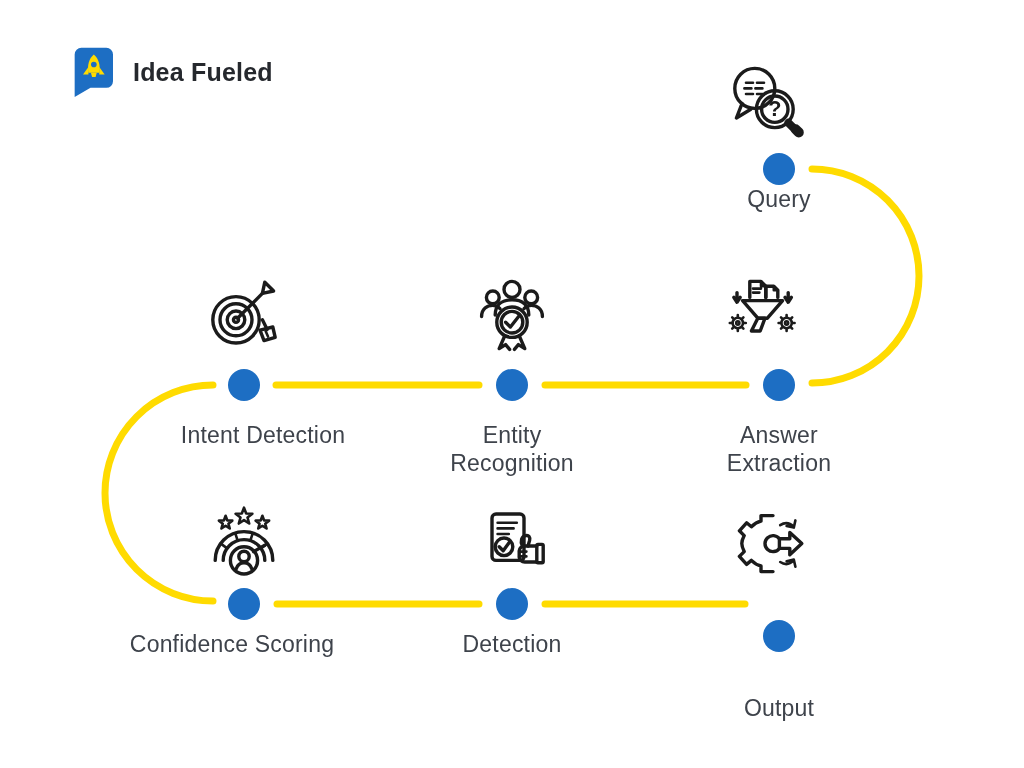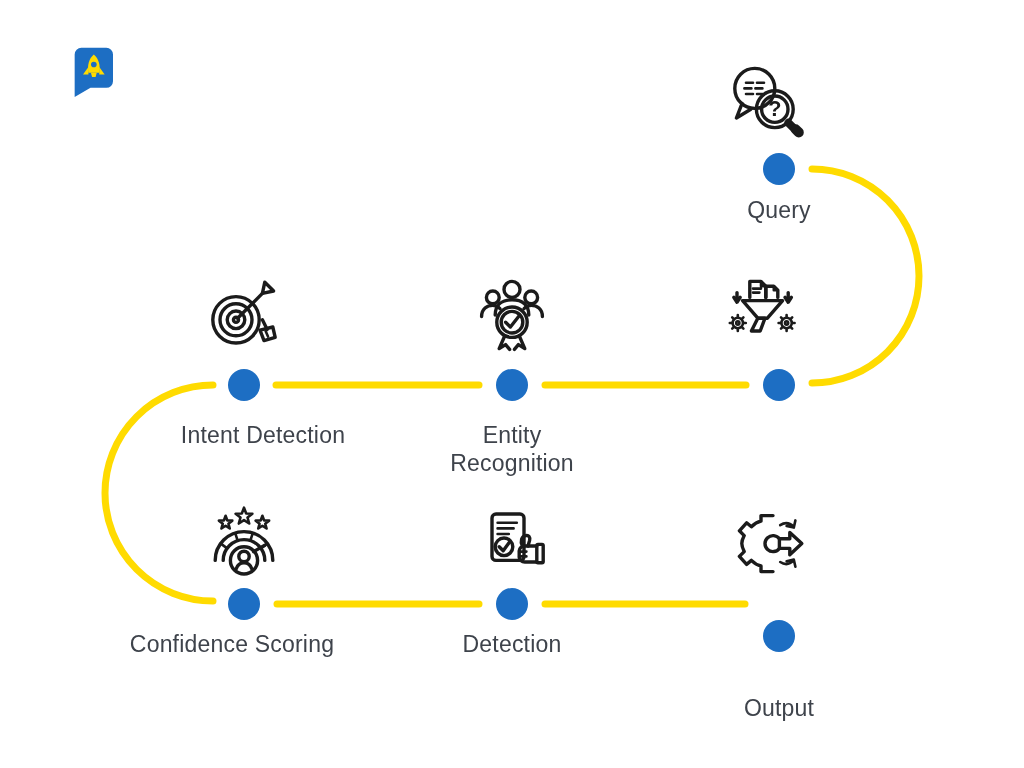--- a/index.html
+++ b/index.html
@@ -24,21 +24,21 @@
   .icon svg{width:100%;height:100%;display:block;}
   .icon svg *{vector-effect:non-scaling-stroke;}
   .dot{width:32px;height:32px;border-radius:50%;background:#1d6ec3;}
   .label{
     font-size:23px;line-height:28px;color:#3e434b;text-align:center;
     letter-spacing:.2px;white-space:nowrap;
   }
   .label.wrap{white-space:normal;max-width:175px;}
 
   
-  .row-top  .dot{margin-top:11px;}  .row-top  .label{margin-top:11px;}
+  .row-top  .dot{margin-top:11px;}  .row-top  .label{}
   .row-mid  .dot{margin-top:14px;}  .row-mid  .label{margin-top:20px;}
   .row-low  .dot{margin-top:2px;}   .row-low  .label{margin-top:10px;}
 
   
   .node-query   {left:649px;top:62px;}
   .node-intent  {left:114px;top:275px;}
   .node-entity  {left:382px;top:275px;}
   .node-answer  {left:649px;top:275px;}
   .node-conf    {left:114px;top:506px;}
   .node-valid   {left:382px;top:506px;}
@@ -59,20 +59,21 @@
 
   <header class="brand">
     <svg width="50" height="56" viewBox="0 0 60 66">
       <path d="M16 4 h30 a8 8 0 0 1 8 8 v32 a8 8 0 0 1 -8 8 H27 L8 63 V12 a8 8 0 0 1 8 -8 Z" fill="#1d6ec3"></path>
       <path d="M31 12 C37 17 39 25 37.5 34 H24.5 C23 25 25 17 31 12 Z" fill="#ffdb00"></path>
       <path d="M24.5 27 L18 36 L24.5 36 Z" fill="#ffdb00"></path>
       <path d="M37.5 27 L44 36 L37.5 36 Z" fill="#ffdb00"></path>
       <circle cx="31" cy="24" r="3.4" fill="#1d6ec3"></circle>
       <path d="M27.5 34 h7 l-1.4 5 h-4.2 Z" fill="#ffdb00"></path>
     </svg>
+    <span class="brand-name">Idea Fueled</span>
   </header>
 
   <svg class="flow" viewBox="0 0 1024 768">
     <path d="M812 169 A107 107 0 0 1 812 383"></path>
     <path d="M276 385 H479"></path>
     <path d="M545 385 H746"></path>
     <path d="M213 385 A108 108 0 0 0 213 601"></path>
     <path d="M277 604 H479"></path>
     <path d="M545 604 H745"></path>
   </svg>
@@ -157,20 +158,21 @@
           <path d="M0 -10 V-7 M0 7 V10 M-10 0 H-7 M7 0 H10 M-7 -7 L-5 -5 M5 5 L7 7 M-7 7 L-5 5 M5 -5 L7 -7"></path>
         </g>
         <g class="stroke thin" transform="translate(82,60)">
           <circle r="6.5"></circle>
             <circle r="2"></circle>
           <path d="M0 -10 V-7 M0 7 V10 M-10 0 H-7 M7 0 H10 M-7 -7 L-5 -5 M5 5 L7 7 M-7 7 L-5 5 M5 -5 L7 -7"></path>
         </g>
       </svg>
     </div>
     <div class="dot"></div>
+    <div class="label wrap">Answer Extraction</div>
   </div>
 
   <div class="node node-conf row-low">
     <div class="icon">
       <svg viewBox="0 0 100 100">
         <defs>
           <path id="star" d="M0 -11 L2.7 -3.7 L10.5 -3.4 L4.4 1.4 L6.5 8.9 L0 4.6 L-6.5 8.9 L-4.4 1.4 L-10.5 -3.4 L-2.7 -3.7 Z"></path>
         </defs>
         <g class="stroke thin">
           <use href="#star" transform="translate(27,21) scale(0.8)"></use>

